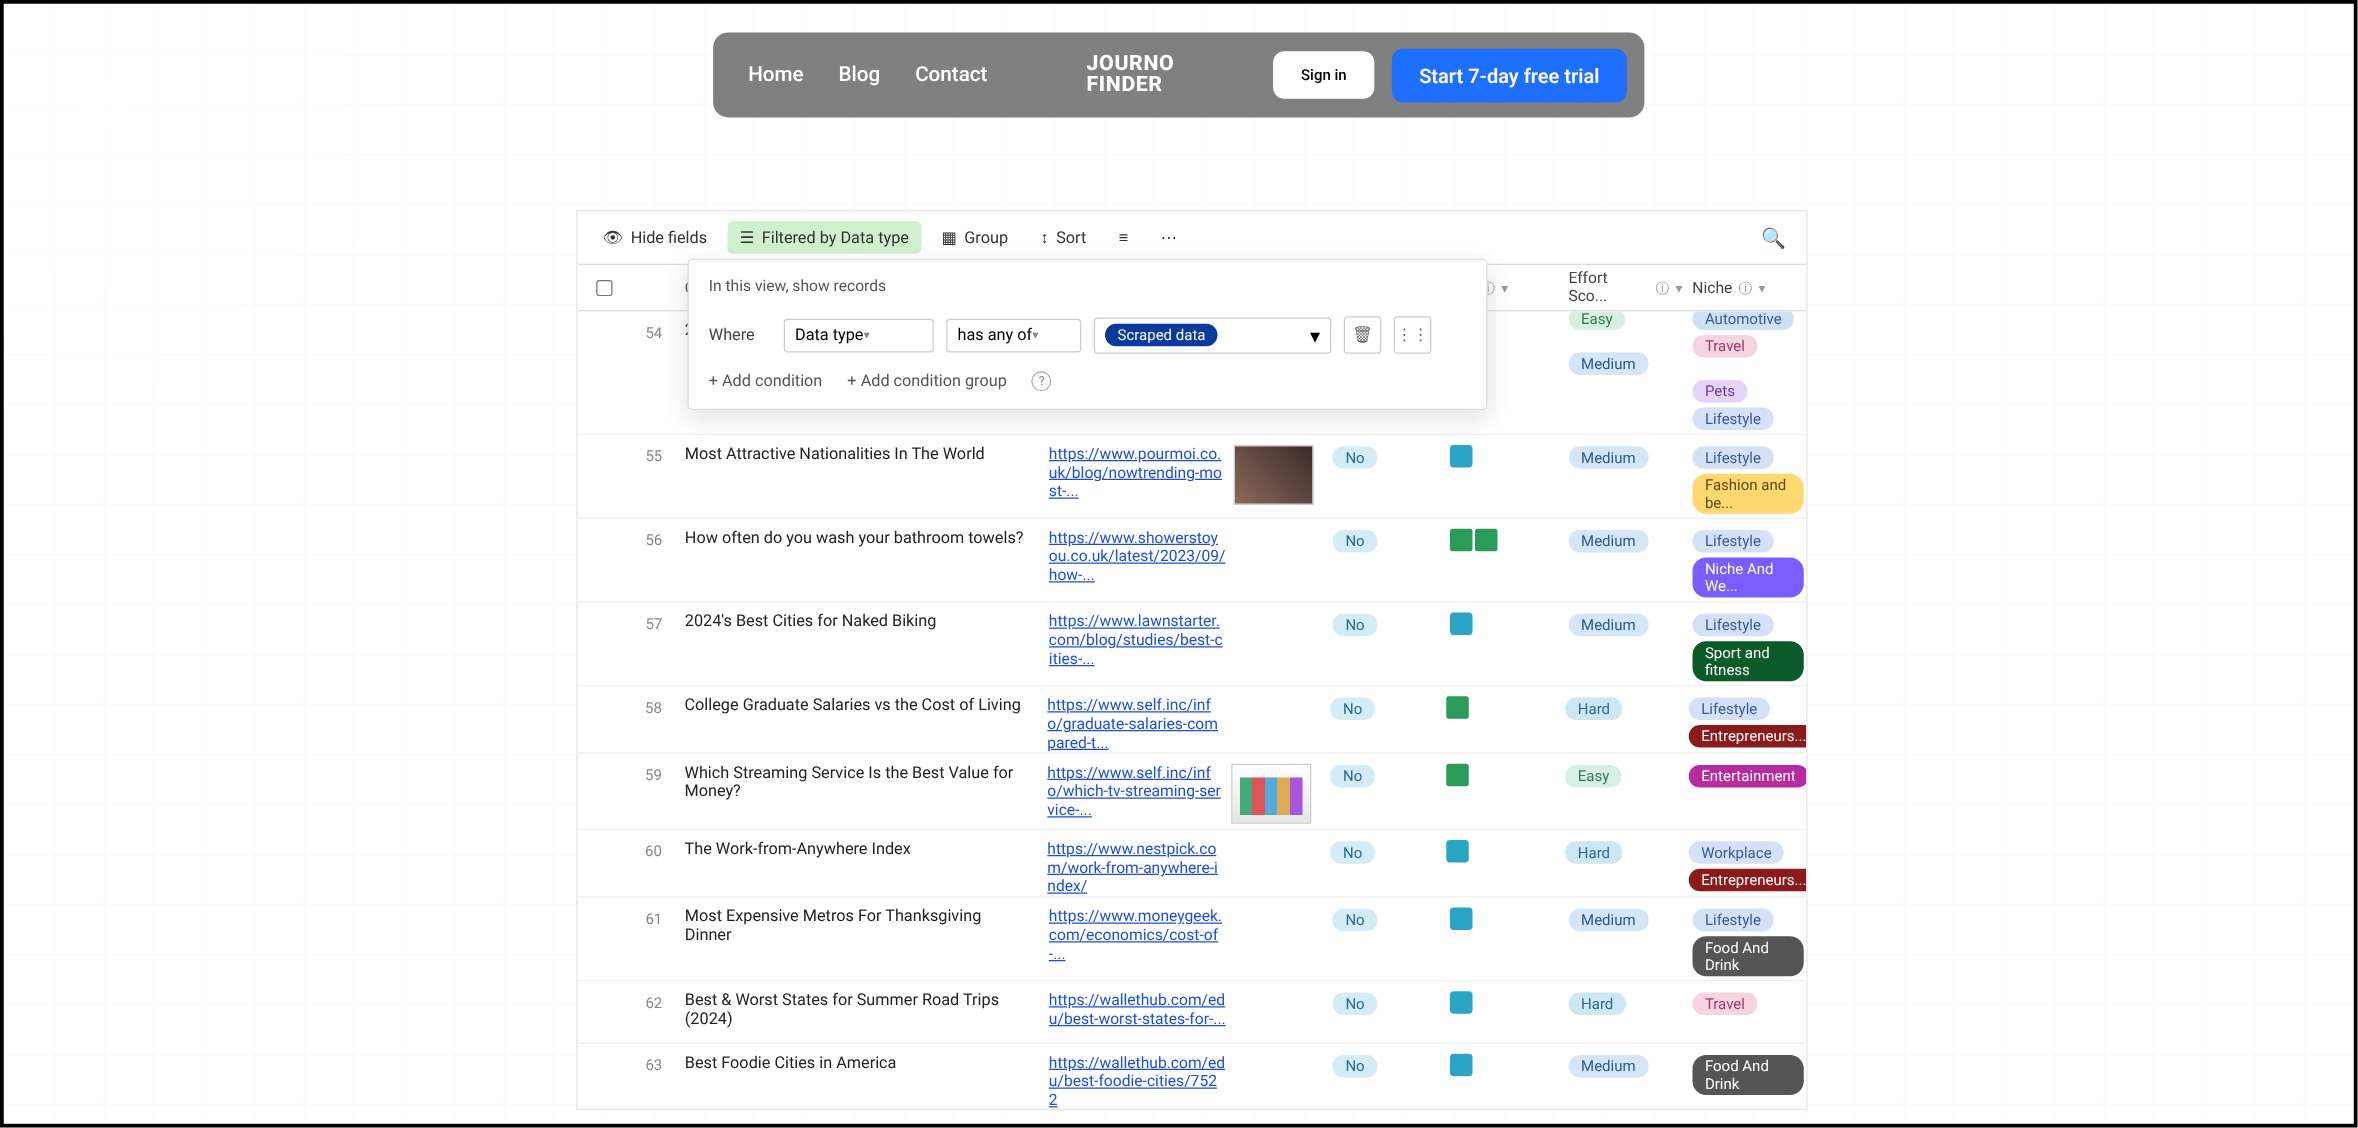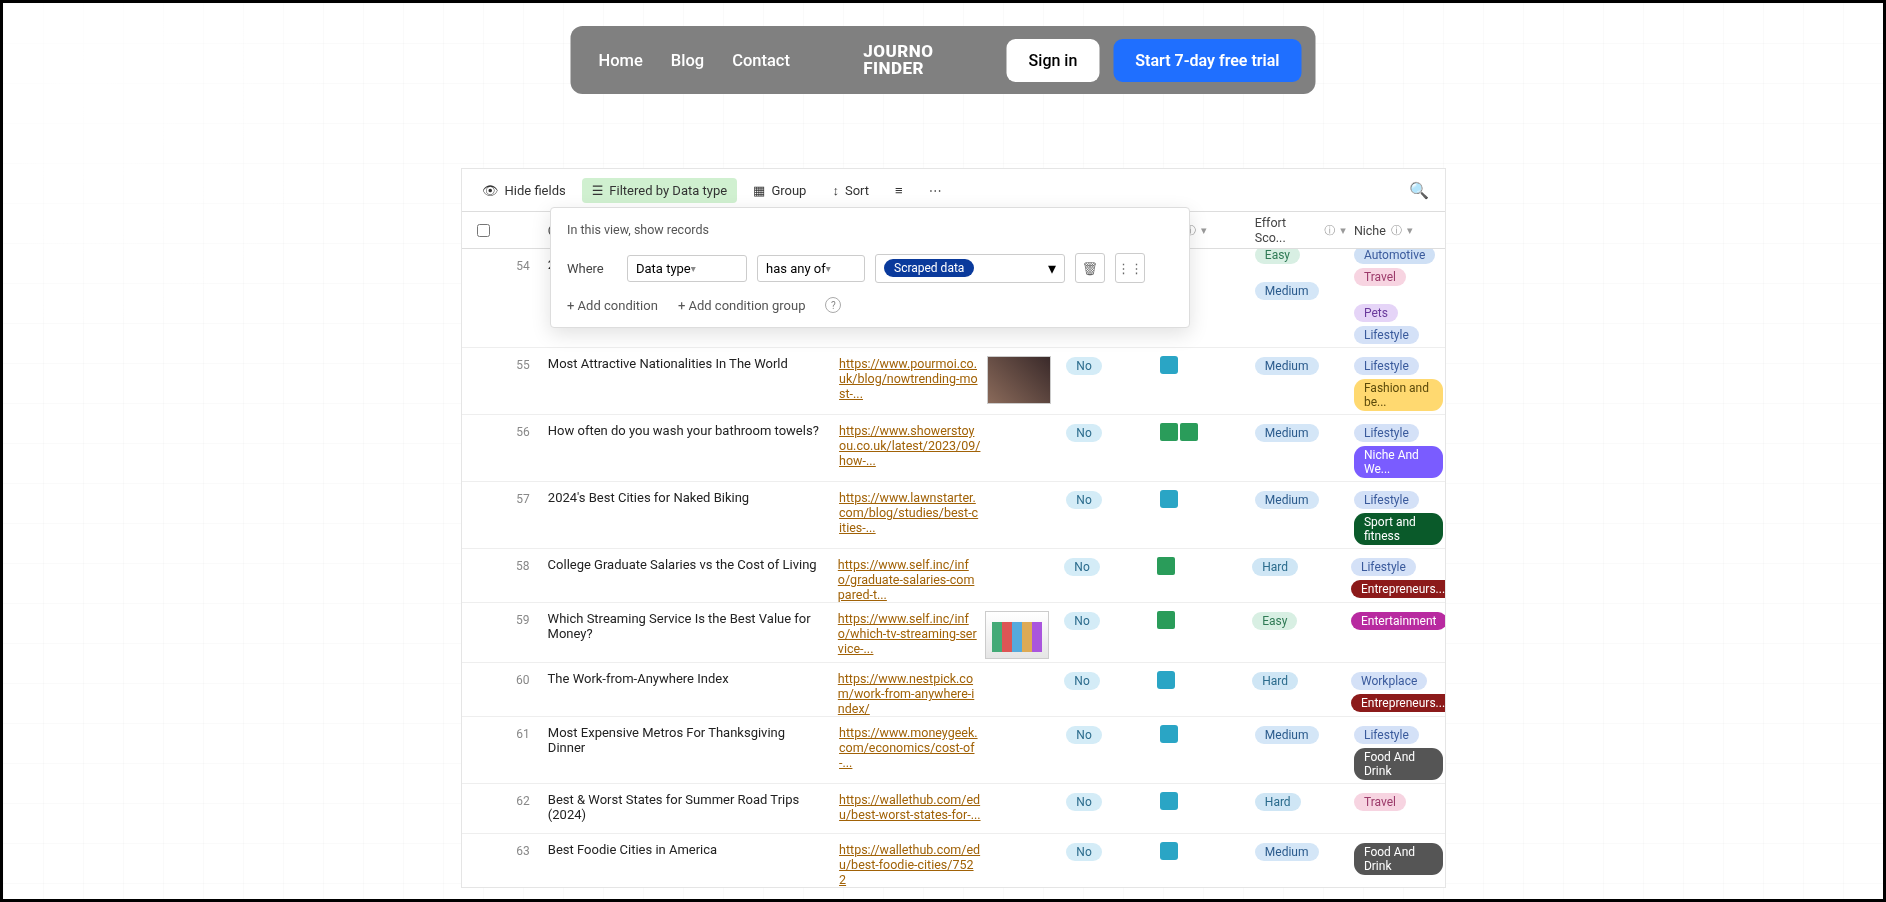--- a/index.html
+++ b/index.html
@@ -6,21 +6,21 @@
 body{background:#fff;overflow:hidden}
 .frame{width:1886px;height:902px;border:3px solid #000;position:relative;overflow:hidden;transform-origin:top left}
 .bg-grid{position:absolute;inset:0;background-image:linear-gradient(rgba(0,0,0,0.02) 1px,transparent 1px),linear-gradient(90deg,rgba(0,0,0,0.02) 1px,transparent 1px);background-size:40px 40px}
 .shine{position:absolute;top:0;left:0;width:400px;height:400px;background:radial-gradient(circle at 20% 20%,rgba(255,255,255,0.8),transparent 60%);pointer-events:none}
 
 .navbar{position:absolute;top:23px;left:50%;transform:translateX(-50%);width:745px;height:68px;background:#808080;border-radius:12px;display:flex;align-items:center;padding:0 14px;gap:14px}
 .nav-links{display:flex;gap:28px;margin-left:14px}
 .nav-links a{color:#fff;font-size:16.5px;font-weight:500;text-decoration:none}
 .logo{flex:1;display:flex;justify-content:center;color:#fff;font-weight:800;font-size:17px;line-height:1;letter-spacing:0.5px}
 .logo-inner{text-align:left}
-.sign-in{background:#fff;border:none;border-radius:9px;padding:12px 22px;font-size:16px;font-weight:500;cursor:pointer}
+.sign-in{background:#fff;border:none;border-radius:9px;padding:12px 22px;font-size:12px;font-weight:500;cursor:pointer}
 .trial{background:#1f6fff;color:#fff;border:none;border-radius:9px;padding:12px 22px;font-size:16px;font-weight:600;cursor:pointer}
 
 .table-area{position:absolute;top:165px;left:458px;width:985px;height:720px;background:#fff;border:1px solid #e5e5e5;overflow:hidden}
 .toolbar{display:flex;align-items:center;height:42px;padding:0 10px;gap:6px}
 .tb-item{display:flex;align-items:center;gap:6px;padding:5px 10px;border-radius:4px;font-size:13px;color:#333;cursor:pointer}
 .tb-item.active{background:#d0f0d0}
 .tb-icon{display:inline-flex}
 .search-icon{margin-left:auto;padding:6px;cursor:pointer}
 
 .header-row{display:flex;border-top:1px solid #ddd;border-bottom:1px solid #ddd;height:38px;align-items:center;font-size:12.5px;color:#444;position:relative;z-index:1;background:#fff}
@@ -30,21 +30,21 @@
 .col-url{width:160px;padding-left:8px}
 .col-thumb{width:72px}
 .col-no{width:98px;padding-left:10px}
 .col-et{width:98px;padding-left:8px}
 .col-effort{width:102px;padding-left:8px}
 .col-niche{width:102px;padding-left:8px}
 .grid-body{overflow:hidden}
 .row{display:flex;border-bottom:1px solid #eee;min-height:50px;align-items:flex-start;padding-top:8px;font-size:13px;color:#222}
 .row .col-num{padding-top:2px}
 .row .col-camp{padding-top:0;padding-right:8px}
-.row .col-url a{color:#a16207;text-decoration:underline;word-break:break-all;font-size:12.5px}
+.row .col-url a{color:#1d4ed8;text-decoration:underline;word-break:break-all;font-size:12.5px}
 .row .col-url{padding-right:6px}
 .pill{display:inline-block;padding:2px 10px;border-radius:11px;font-size:12px;margin:1px 2px 3px 0}
 .pill-no{background:#d4ecf7;color:#2a6b8c}
 .pill-easy{background:#d8efe3;color:#2f7a55}
 .pill-medium{background:#d4e6f7;color:#2a5a8c}
 .pill-hard{background:#cfe6f5;color:#2a6b8c}
 .pill-lifestyle{background:#d4e1f7;color:#3a5a9c}
 .pill-travel{background:#f7d4e1;color:#9c3a6a}
 .pill-pets{background:#e5d4f7;color:#6a3a9c}
 .pill-fashion{background:#ffd970;color:#5c4a0a}

